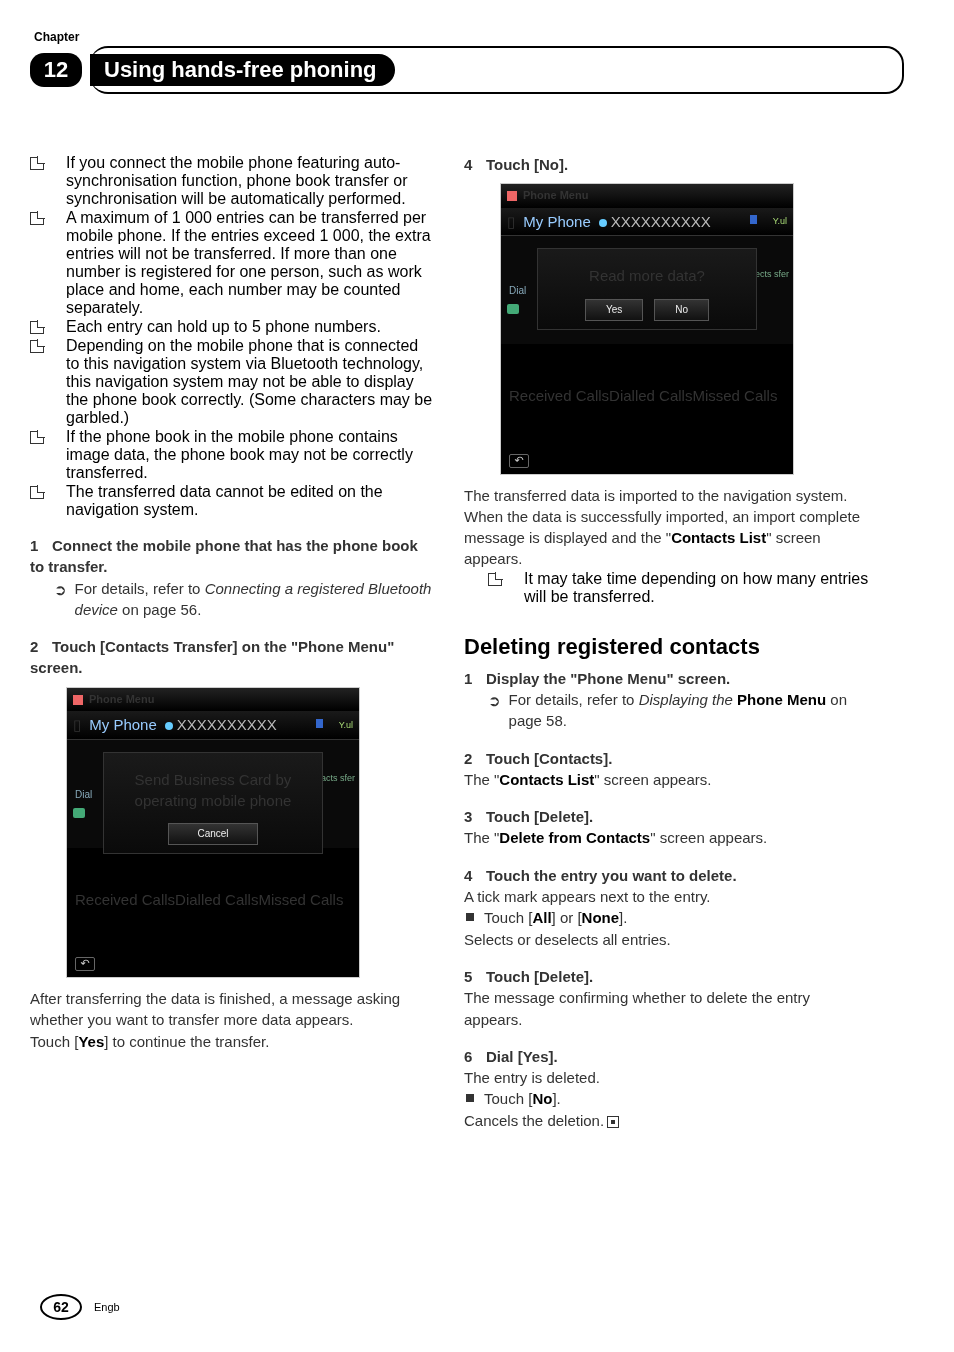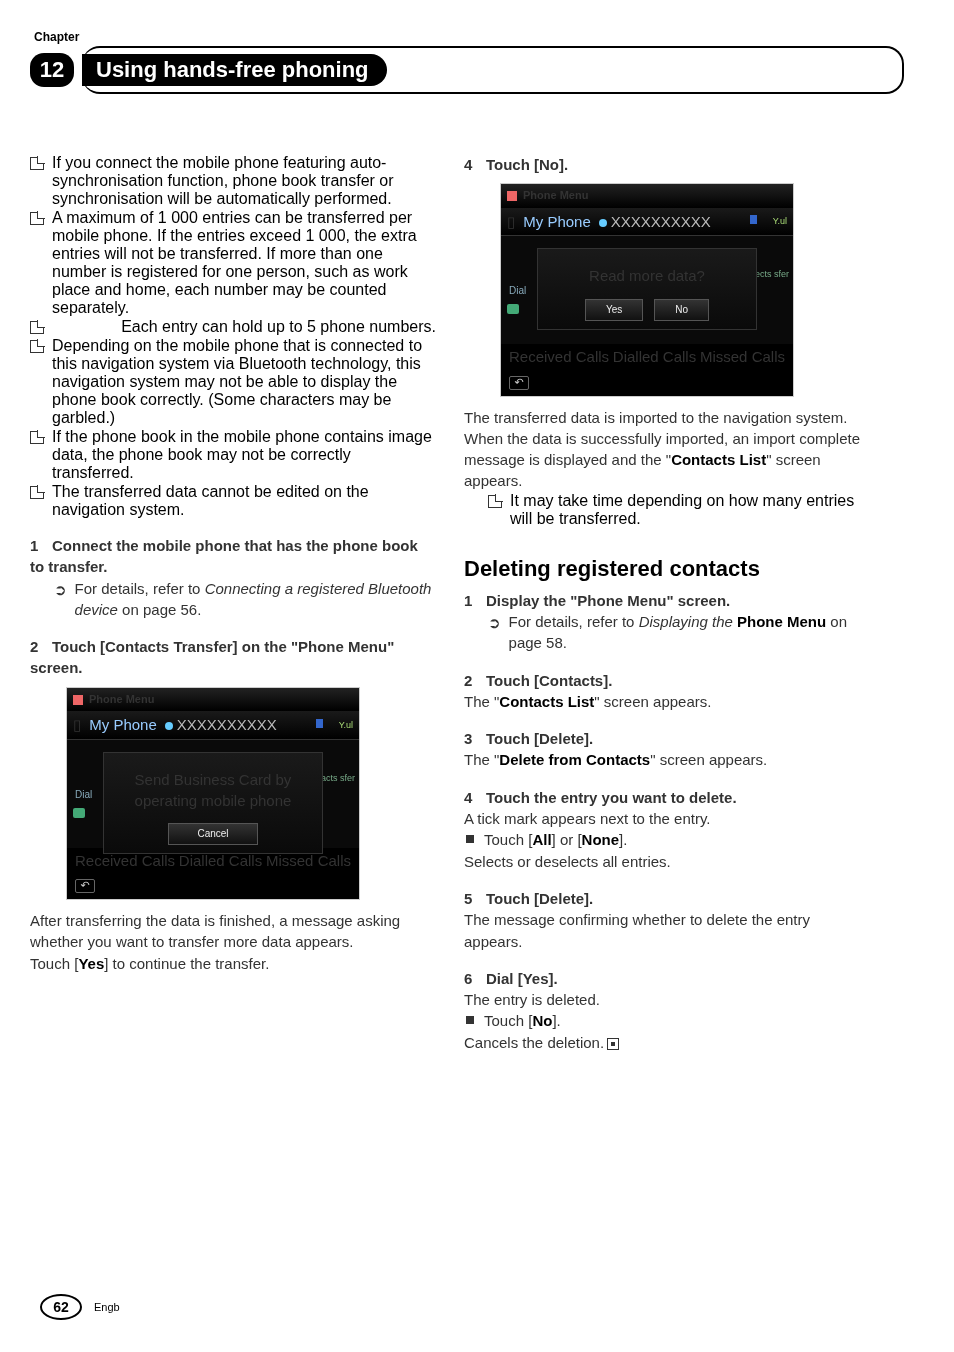--- a/index.html
+++ b/index.html
@@ -20,21 +20,21 @@
     }
     .header-row {
       display: flex;
       align-items: center;
       margin-top: 2px;
     }
     .chapter-badge {
       background: #000;
       color: #fff;
       border-radius: 14px;
-      width: 44px;
+      width: 52px;
       height: 34px;
       display: flex;
       align-items: center;
       justify-content: center;
       font-size: 22px;
       font-weight: bold;
       margin-right: 8px;
     }
     .heading-pill {
       position: relative;
@@ -64,23 +64,22 @@
     .columns {
       display: flex;
       gap: 28px;
       margin-top: 60px;
     }
     .col { width: 406px; }
     .col p, .col div { font-size: 15px; line-height: 1.42; color: #333; }
     .bullet-list { list-style: none; }
     .bullet-item {
       display: flex;
-      gap: 8px;
+      gap: 22px;
       margin-bottom: 1px;
-      justify-content: space-between;
     }
     .checkbox-icon {
       flex-shrink: 0;
       width: 14px; height: 13px;
       border: 1.5px solid #333;
       margin-top: 3px;
       position: relative;
     }
     .checkbox-icon::after {
       content: "";
@@ -169,25 +168,26 @@
     .ss-body .modal .m-text { padding: 16px 6px 10px; }
     .ss-body .modal .m-btn {
       display: inline-block; margin: 2px 4px 8px;
       padding: 3px 20px;
       border: 1px solid #555;
       background: linear-gradient(#333,#111);
       color: #eee; font-size: 10px;
     }
     .ss-body .modal .m-btn-wide { padding: 3px 28px; }
     .ss-footer {
-      display: flex; justify-content: space-between; align-items: center;
+      display: flex; justify-content: flex-start; align-items: center;
       padding: 2px 8px 6px;
       color: #567;
       font-size: 9px;
       background: #000;
+      margin-top: 39px;
     }
     .ss-footer .back { width: 20px; height: 14px; border: 1px solid #666; display: flex; align-items: center; justify-content: center; color: #ccc; font-size: 11px; border-radius: 2px; }
     .end-square {
       display: inline-block;
       width: 12px; height: 12px;
       border: 1.5px solid #333;
       vertical-align: middle;
       position: relative;
       margin-left: 3px;
     }

